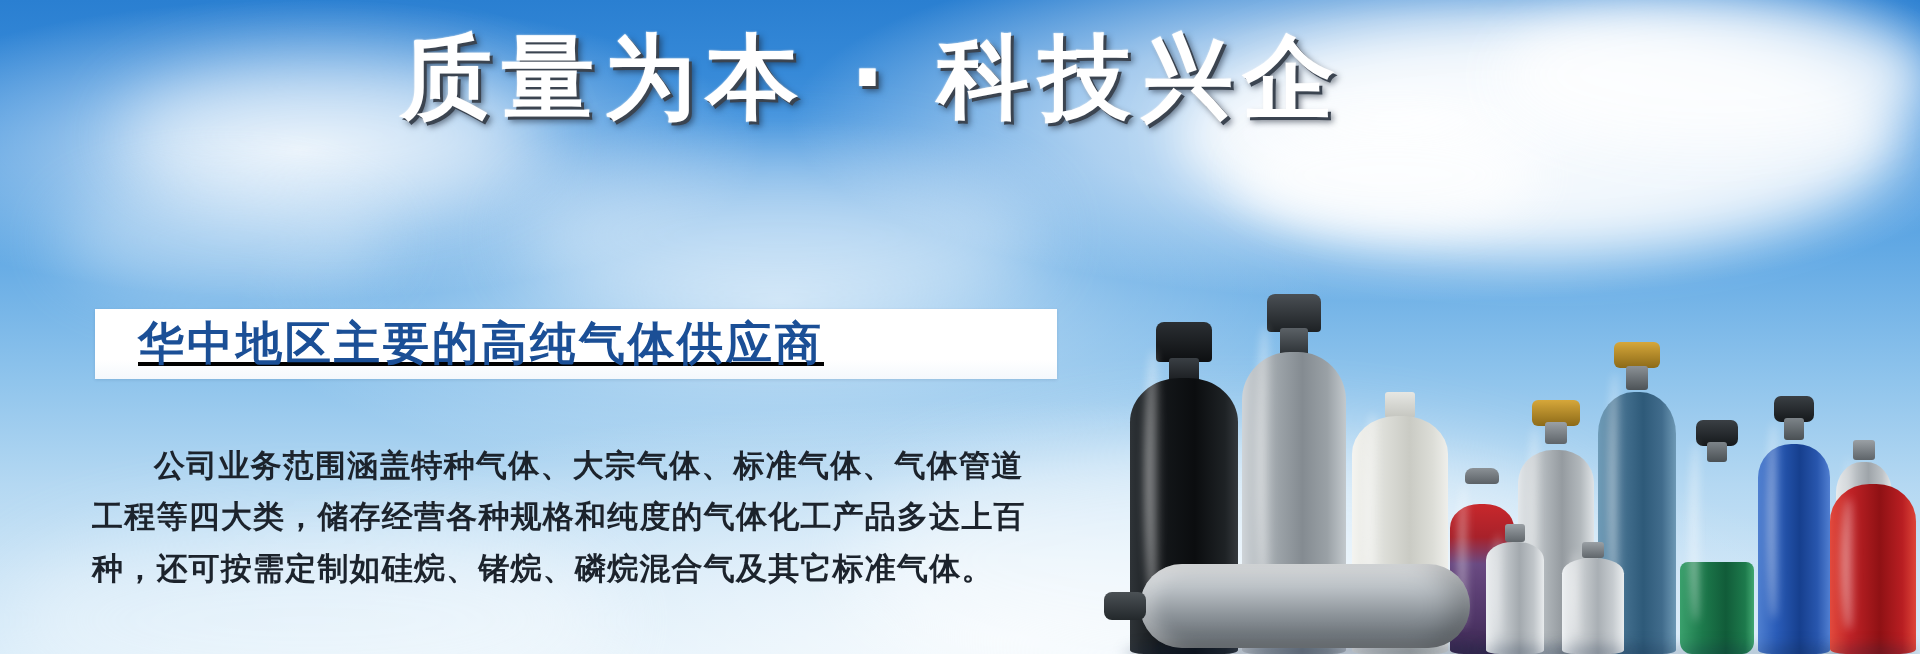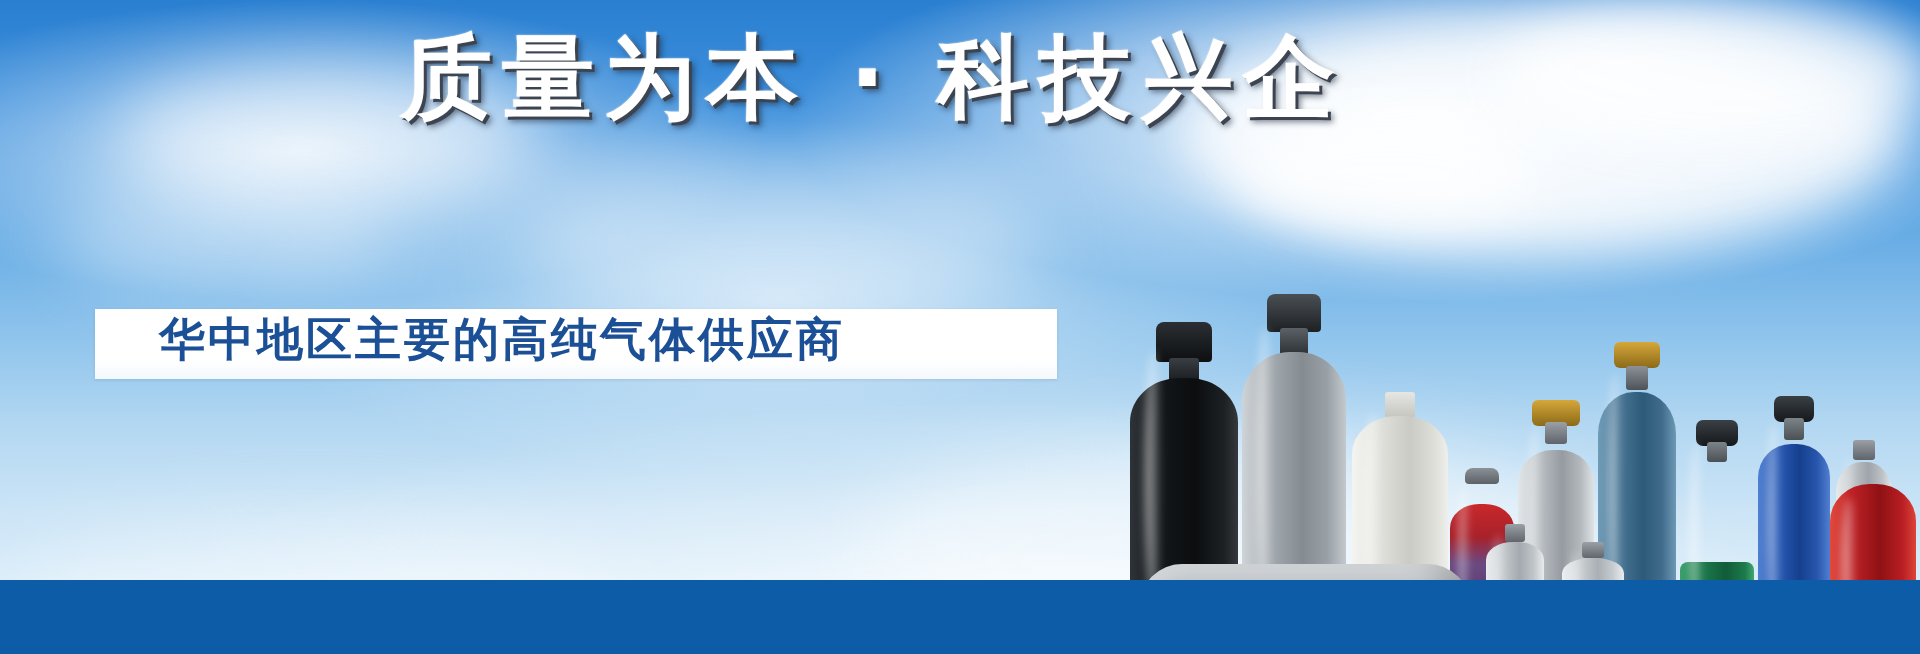--- a/index.html
+++ b/index.html
@@ -1,21 +1,21 @@
 <!DOCTYPE html>
 <html lang="zh"><head>
 <meta charset="utf-8">
 <title>Banner</title>
 <style>
   html,body{margin:0;padding:0;background:#0d5ca8;}
   *{box-sizing:border-box;}
 
   .banner{
     position:relative;
-    width:1920px;height:580px;
+    width:1920px;height:654px;
     overflow:hidden;
     font-family:"Liberation Sans","DejaVu Sans",sans-serif;
     background:
       radial-gradient(ellipse 900px 260px at 1420px 120px, rgba(255,255,255,.92) 0%, rgba(255,255,255,.55) 38%, rgba(255,255,255,0) 70%),
       radial-gradient(ellipse 620px 200px at 300px 150px, rgba(255,255,255,.80) 0%, rgba(255,255,255,.30) 45%, rgba(255,255,255,0) 75%),
       radial-gradient(ellipse 700px 230px at 780px 300px, rgba(255,255,255,.55) 0%, rgba(255,255,255,.16) 50%, rgba(255,255,255,0) 78%),
       radial-gradient(ellipse 1100px 300px at 1000px 640px, rgba(255,255,255,.75) 0%, rgba(255,255,255,.30) 45%, rgba(255,255,255,0) 80%),
       linear-gradient(180deg,#2a7fd1 0%, #3e90dc 18%, #62a9e4 38%, #8fc4ec 58%, #b4d8f2 74%, #cbe4f6 88%, #d9ecf9 100%);
   }
 
@@ -54,23 +54,24 @@
     letter-spacing:.3px;
     color:#1b1f26;
     white-space:nowrap;
     text-shadow:0 1px 1px rgba(255,255,255,.45);
   }
 
   .tagline-box{
     position:absolute;left:95px;top:309px;
     width:962px;height:70px;
     background:linear-gradient(180deg,#ffffff 0%,#ffffff 72%,#f4f8fc 100%);
-    display:flex;align-items:flex-start;
-    padding-left:64px;
+    display:flex;align-items:center;
+    padding-left:43px;
     box-shadow:0 1px 3px rgba(0,40,80,.12);
+    text-decoration:underline;
   }
   .tagline-text{
     font-family:"DejaVu Sans","Liberation Sans",sans-serif;
     font-weight:700;
     font-size:46px;
     letter-spacing:3px;
     color:#1b4f96;
     white-space:nowrap;
   }
 
@@ -145,20 +146,25 @@
   <div class="cloud c7"></div>
   <div class="cloud c8"></div>
 
   <div class="headline">质量为本 · 科技兴企</div>
 
 
   <div class="tagline-box">
     <span class="tagline-text">华中地区主要的高纯气体供应商</span>
   </div>
 
+  <div class="body-copy">
+    <p class="indent">公司业务范围涵盖特种气体、大宗气体、标准气体、气体管道</p>
+    <p>工程等四大类，储存经营各种规格和纯度的气体化工产品多达上百</p>
+    <p>种，还可按需定制如硅烷、锗烷、磷烷混合气及其它标准气体。</p>
+  </div>
 
   <div class="product">
 
     <div class="cyl" style="left:0px;width:108px;height:330px;">
       <div class="cap" style="top:-2px;width:56px;height:40px;background:linear-gradient(180deg,#2b2f33,#0d0f11);"></div>
       <div class="neck" style="top:34px;width:30px;height:26px;background:linear-gradient(180deg,#3a3f44,#16191c);"></div>
       <div class="body" style="height:276px;background:linear-gradient(90deg,#2e3337 0%,#14171a 28%,#0b0d0f 60%,#1e2225 88%,#35393d 100%);"></div>
       <div class="shine"></div>
       <div class="shadow" style="width:120px;"></div>
     </div>

